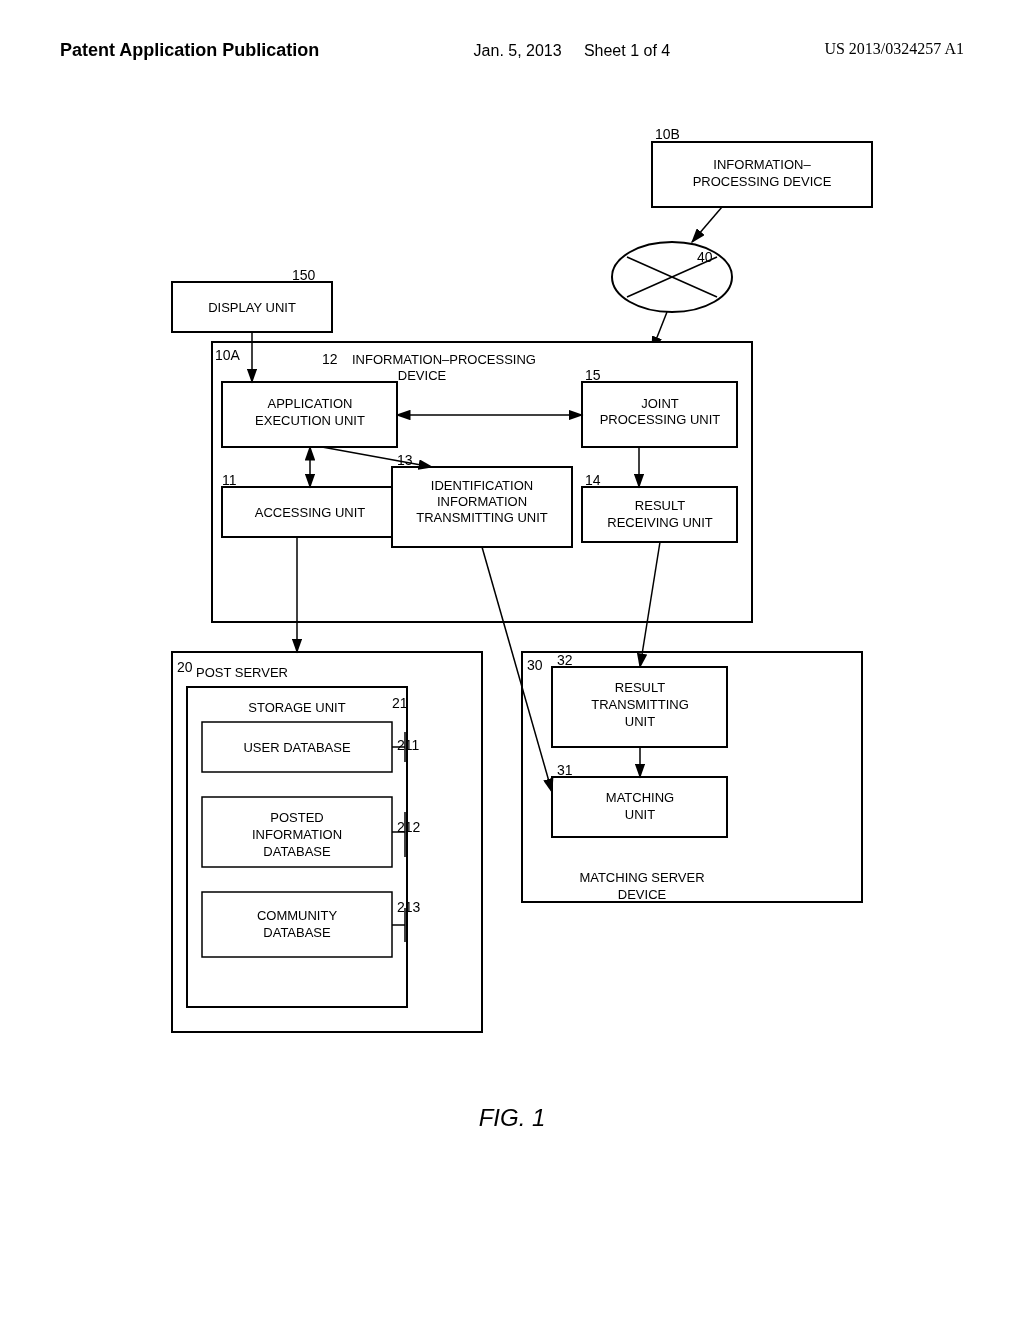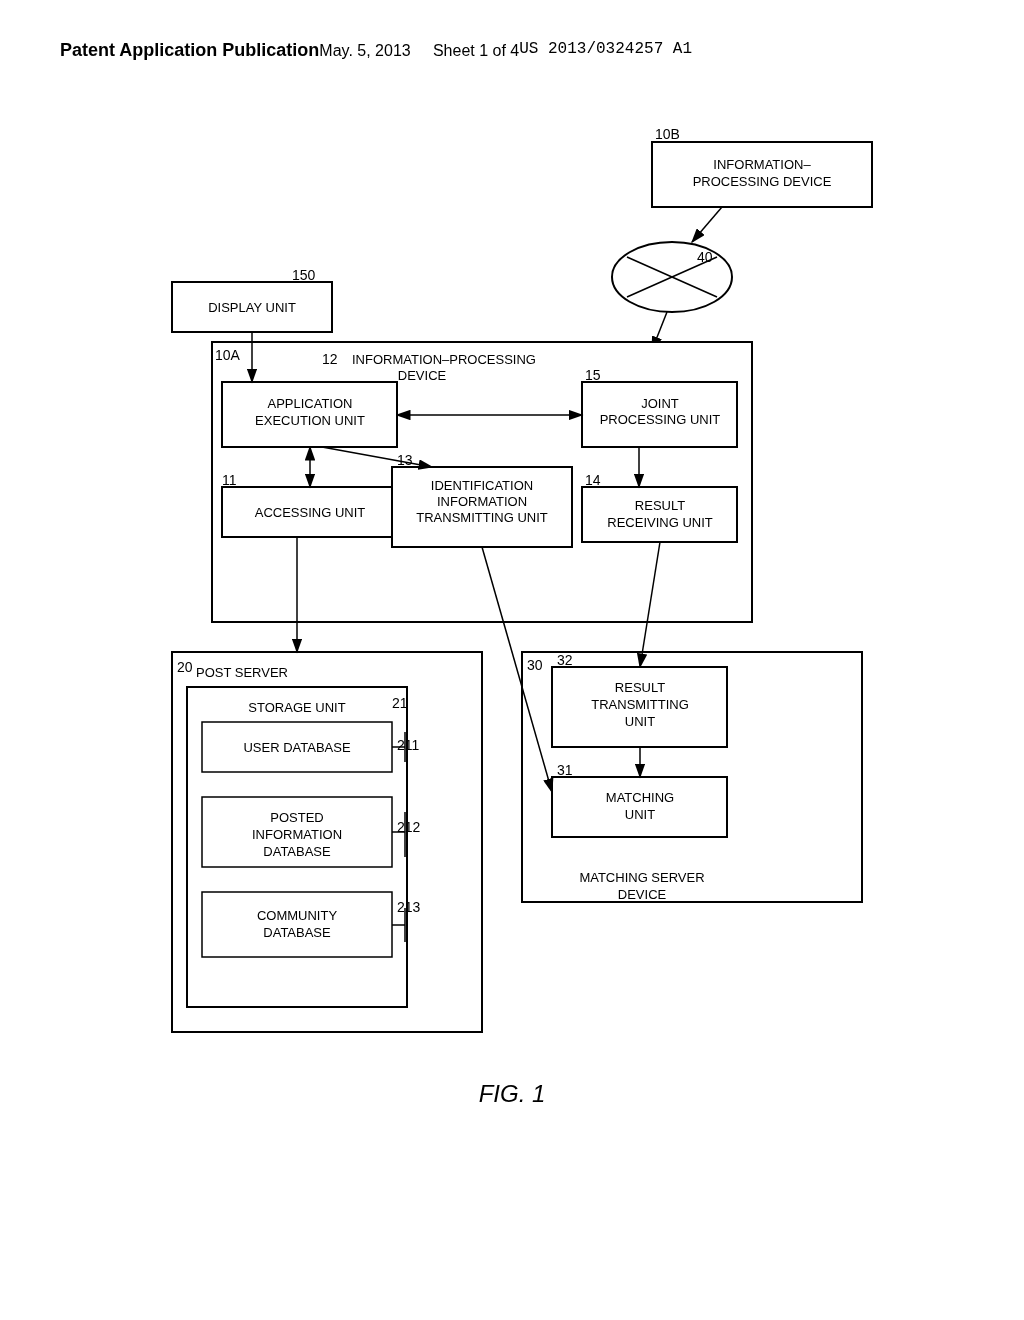--- a/index.html
+++ b/index.html
@@ -14,72 +14,72 @@
     .page {
       width: 1024px;
       min-height: 1320px;
       background: #fff;
       padding: 0;
       position: relative;
     }
     
     .header {
       display: flex;
-      justify-content: flex-start;
+      justify-content: space-between;
       align-items: flex-start;
       padding: 40px 60px 20px 60px;
       border-bottom: none;
     }
     .header-left {
       font-size: 18px;
       font-weight: bold;
       font-family: Arial, sans-serif;
     }
     .header-center {
       font-size: 16px;
       font-family: Arial, sans-serif;
       text-align: center;
       line-height: 1.4;
     }
     .header-right {
       font-size: 16px;
-      font-family: Liberation Mono, monospace;
+      font-family: Liberation Serif, serif;
       text-align: right;
     }
     
     .diagram-container {
       position: relative;
       width: 100%;
       display: flex;
       justify-content: center;
       margin-top: 30px;
     }
     .diagram-svg {
       display: block;
     }
     
     .figure-label {
       text-align: center;
       font-size: 24px;
       font-style: italic;
       font-family: Arial, sans-serif;
-      margin-top: 8px;
+      margin-top: 32px;
       margin-bottom: 40px;
     }
   </style>
 </head>
 <body>
 
 <div class="page">
   <div class="header">
     <div class="header-left">
       <span>Patent Application Publication</span>
     </div>
     <div class="header-center">
-      <span>May. 5, 2013</span>&nbsp;&nbsp;&nbsp;&nbsp;
+      <span>Jan. 5, 2013</span>&nbsp;&nbsp;&nbsp;&nbsp;
       <span>Sheet 1 of 4</span>
     </div>
     <div class="header-right">
       <span>US 2013/0324257 A1</span>
     </div>
   </div>
 
   <div class="diagram-container">
     <svg class="diagram-svg" width="780" height="960" viewBox="0 0 780 960">
 

